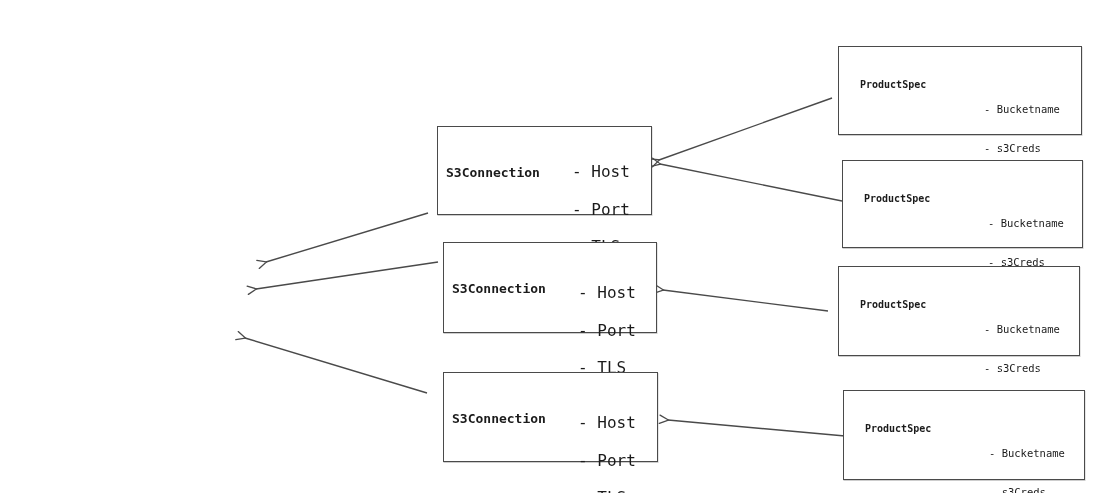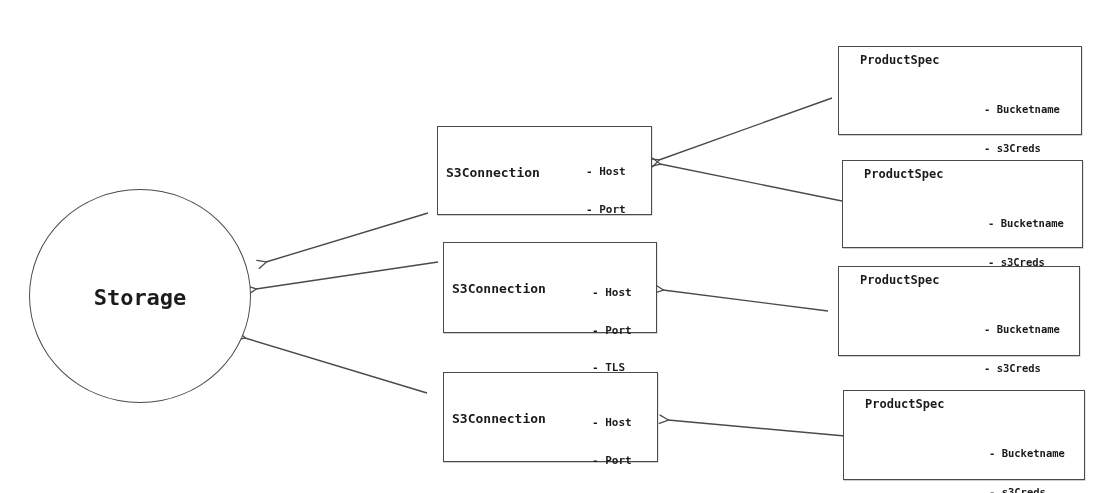--- a/index.html
+++ b/index.html
@@ -26,26 +26,26 @@
     box-sizing:border-box;
   }
   .node .title{
     position:absolute;
     font-weight:600;
     white-space:nowrap;
     letter-spacing:0;
   }
   .node .attrs{
     position:absolute;
-    font-weight:700;
+    font-weight:400;
     white-space:pre;
   }
   .s3 .title{left:8px;top:6px;font-size:13px;margin-top:32px;}
-  .s3 .attrs{left:148px;top:14px;font-size:11px;line-height:12.5px;}
-  .ps .title{left:21px;top:6px;font-size:12px;}
+  .s3 .attrs{left:134px;top:14px;font-size:16px;line-height:12.5px;}
+  .ps .title{left:21px;top:32px;font-size:10px;}
   .ps .attrs{left:145px;top:30px;font-size:10.5px;line-height:13px;}
 
   .ellipse{
     position:absolute;
     left:29px;top:189px;width:222px;height:214px;
     border:1.6px solid var(--stroke);
     border-radius:50%;
     box-sizing:border-box;
     display:flex;align-items:center;justify-content:center;
     background:var(--bg);
@@ -69,23 +69,20 @@
     </defs>
     <line x1="832" y1="98" x2="659" y2="160" stroke-width="1.4" marker-end="url(#ah)" stroke="#4a4a4a"></line>
     <line x1="842" y1="201" x2="660" y2="164" stroke-width="1.4" marker-end="url(#ah)" stroke="#4a4a4a"></line>
     <line x1="828" y1="311" x2="663" y2="290" stroke-width="1.4" marker-end="url(#ah)" stroke="#4a4a4a"></line>
     <line x1="845" y1="436" x2="668" y2="420" stroke-width="1.4" marker-end="url(#ah)" stroke="#4a4a4a"></line>
     <line x1="428" y1="213" x2="266" y2="262" stroke-width="1.4" marker-end="url(#ah)" stroke="#4a4a4a"></line>
     <line x1="438" y1="262" x2="256" y2="289" stroke-width="1.4" marker-end="url(#ah)" stroke="#4a4a4a"></line>
     <line x1="427" y1="393" x2="245" y2="338" stroke-width="1.4" marker-end="url(#ah)" stroke="#4a4a4a"></line>
   </svg>
 
-  <div class="ellipse">
-    <div class="label">Storage</div>
-  </div>
 
   <div class="node s3" style="left:437px;top:126px;width:215px;height:89px">
     <div class="title">S3Connection</div>
     <div class="attrs">
       <div>- Host</div>
       <div>- Port</div>
       <div>- TLS</div>
     </div>
   </div>
 

